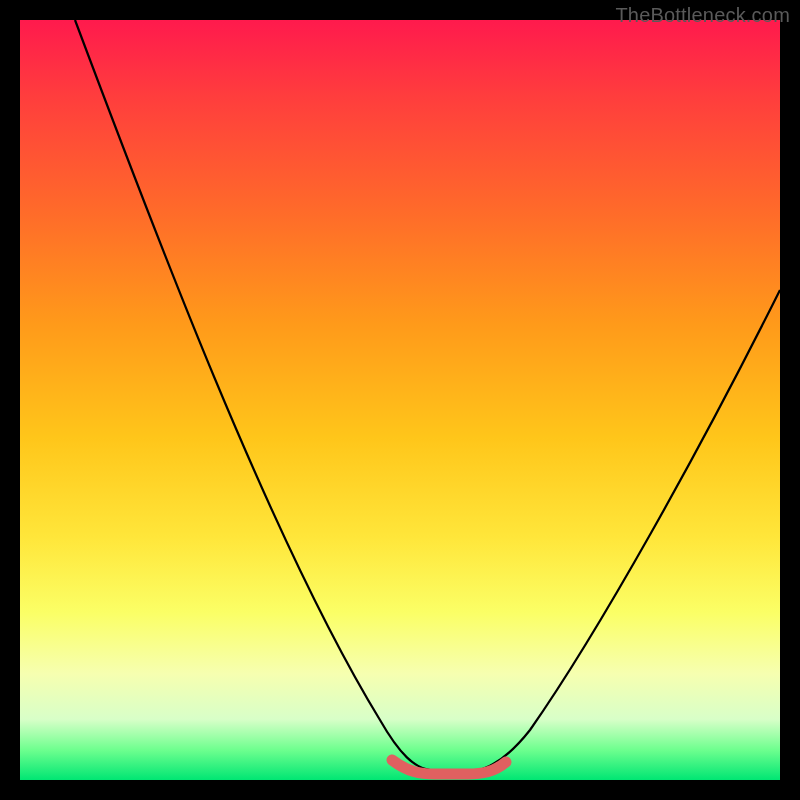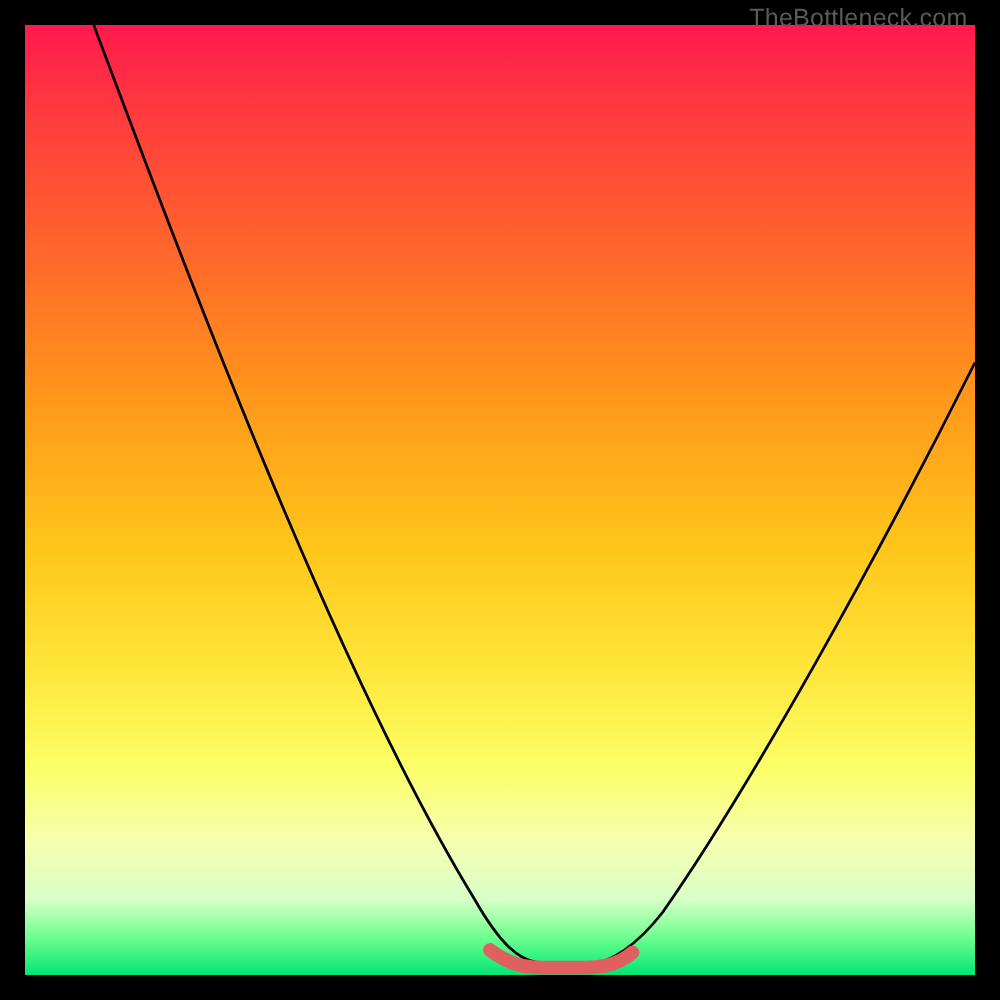--- a/index.html
+++ b/index.html
@@ -34,21 +34,21 @@
       #fbff66 78%,
       #f6ffb0 86%,
       #d8ffc8 92%,
       #6fff8f 96%,
       #00e673 100%
     );
   }
   .watermark {
     position: absolute;
     top: 4px;
-    right: 26px;
+    right: 10px;
     color: #5a5a5a;
     font-size: 20px;
     letter-spacing: 0.2px;
     user-select: none;
   }
   svg.curve {
     position: absolute;
     left: 0;
     top: 0;
     width: 760px;

